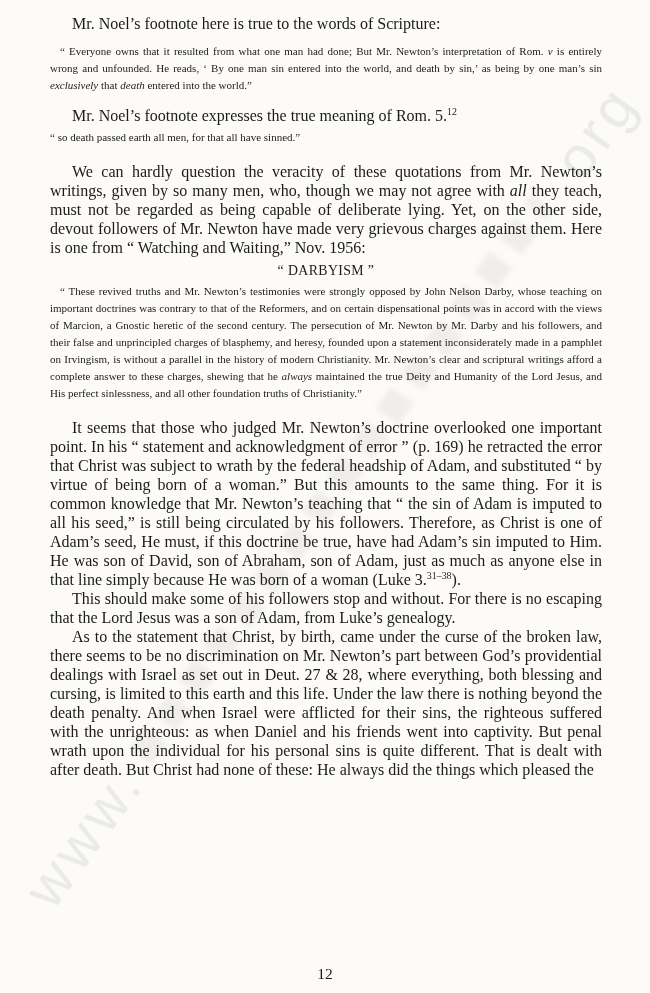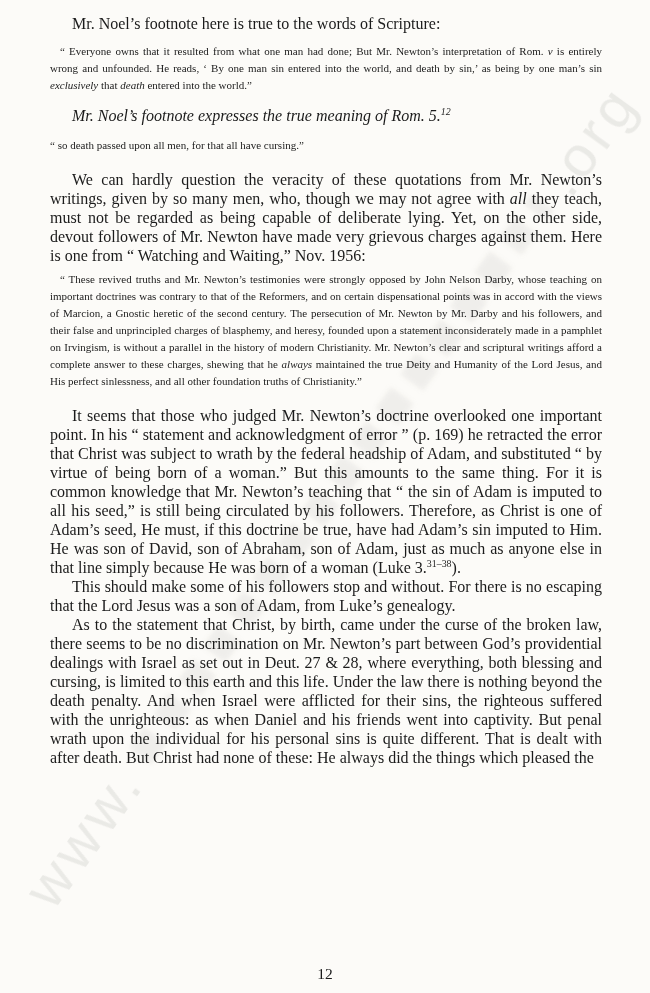--- a/index.html
+++ b/index.html
@@ -26,21 +26,21 @@
   }
   .indent { text-indent: 22px; }
   .small {
     font-size: 11px;
     line-height: 17px;
     text-align: justify;
   }
   .q-indent { text-indent: 10px; }
   .mb10 { margin-bottom: 10px; }
   .mb12 { margin-bottom: 12px; }
-  .mb8  { margin-bottom: 12px; font-style: italic; }
+  .mb8  { margin-bottom: 4px; }
   .mb16 { margin-bottom: 16px; }
   .mb6  { margin-bottom: 6px; }
   .heading {
     text-align: center;
     font-size: 13.8px;
     line-height: 16px;
     letter-spacing: 0.4px;
     margin: 5px 0 4px 0;
     text-indent: 0;
   }
@@ -114,27 +114,30 @@
 
     <p class="small q-indent mb12">
       <span>“ Everyone owns that it resulted from what one man had done; But Mr. Newton’s interpretation of Rom. </span><i>v</i><span> is entirely wrong and unfounded. He reads, ‘ By one man sin entered into the world, and death by sin,’ as being by one man’s sin </span><i>exclusively</i><span> that </span><i>death</i><span> entered into the world.”</span>
     </p>
 
     <p class="main indent mb8">
       <span>Mr. Noel’s footnote expresses the true meaning of Rom. 5.</span><sup>12</sup>
     </p>
 
     <p class="small mb16">
-      <span>“ so death passed upon all men, for that all have cursing.”</span>
+      <span>“ so death passed earth all men, for that all have sinned.”</span>
     </p>
 
     <p class="main indent mb6">
       <span>We can hardly question the veracity of these quotations from Mr. Newton’s writings, given by so many men, who, though we may not agree with </span><i>all</i><span> they teach, must not be regarded as being capable of deliberate lying. Yet, on the other side, devout followers of Mr. Newton have made very grievous charges against them. Here is one from “ Watching and Waiting,” Nov. 1956:</span>
     </p>
 
+    <p class="small heading">
+      <span>“ DARBYISM ”</span>
+    </p>
 
     <p class="small q-indent mb16">
       <span>“ These revived truths and Mr. Newton’s testimonies were strongly opposed by John Nelson Darby, whose teaching on important doctrines was contrary to that of the Reformers, and on certain dispensational points was in accord with the views of Marcion, a Gnostic heretic of the second century. The persecution of Mr. Newton by Mr. Darby and his followers, and their false and unprincipled charges of blasphemy, and heresy, founded upon a statement inconsiderately made in a pamphlet on Irvingism, is without a parallel in the history of modern Christianity. Mr. Newton’s clear and scriptural writings afford a complete answer to these charges, shewing that he </span><i>always</i><span> maintained the true Deity and Humanity of the Lord Jesus, and His perfect sinlessness, and all other foundation truths of Christianity.”</span>
     </p>
 
     <p class="main indent">
       <span>It seems that those who judged Mr. Newton’s doctrine overlooked one important point. In his “ statement and acknowledgment of error ” (p. 169) he retracted the error that Christ was subject to wrath by the federal headship of Adam, and substituted “ by virtue of being born of a woman.” But this amounts to the same thing. For it is common knowledge that Mr. Newton’s teaching that “ the sin of Adam is imputed to all his seed,” is still being circulated by his followers. Therefore, as Christ is one of Adam’s seed, He must, if this doctrine be true, have had Adam’s sin imputed to Him. He was son of David, son of Abraham, son of Adam, just as much as anyone else in that line simply because He was born of a woman (Luke 3.</span><sup>31–38</sup><span>).</span>
     </p>
 
     <p class="main indent">

